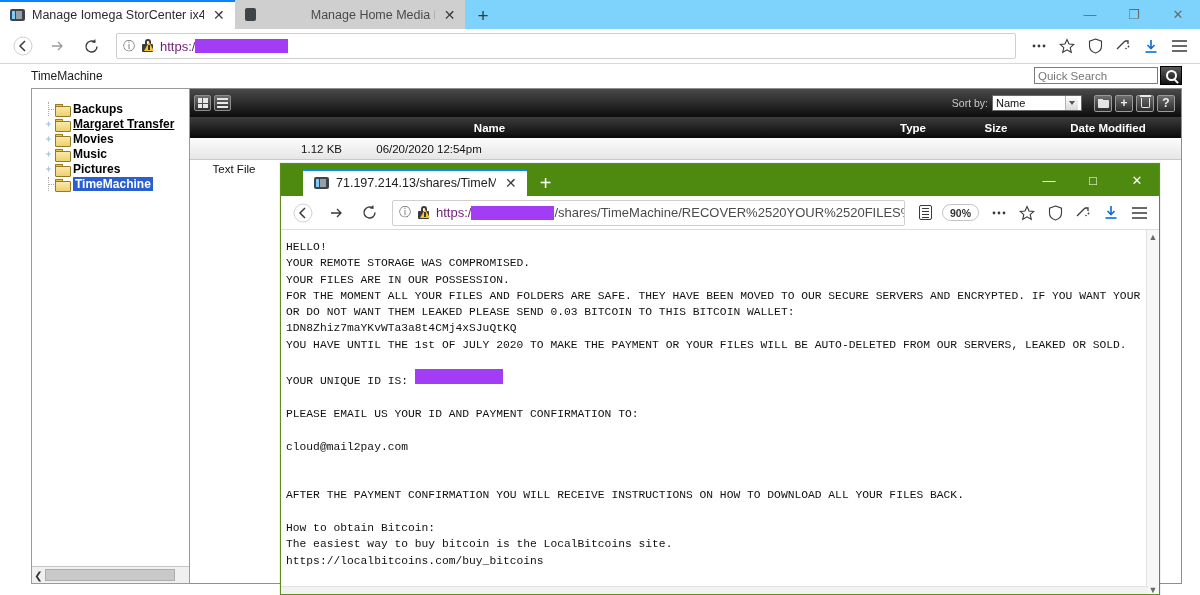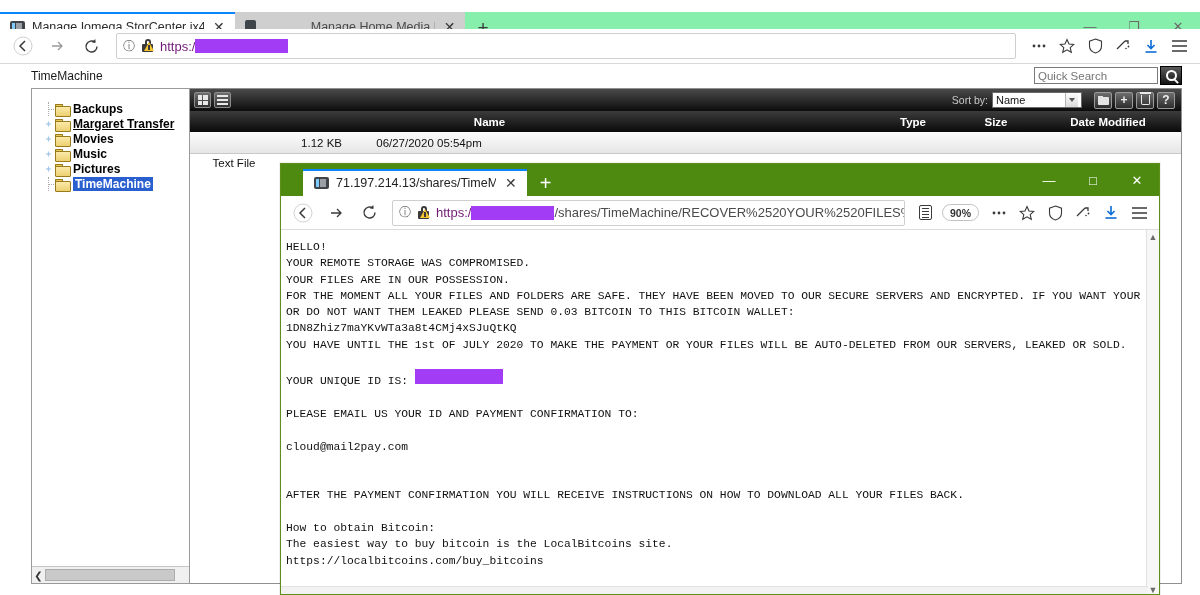--- a/index.html
+++ b/index.html
@@ -9,22 +9,22 @@
     overflow: hidden;
     background: #ffffff;
     font-family: "Liberation Sans", sans-serif;
     font-size: 12px;
     color: #000;
   }
   #root { position: relative; width: 1200px; height: 595px; background:#fff; }
 
   
   .ff-tabstrip {
-    position: absolute; left:0; top:12px; width:1200px; height:29px;
-    background:#86efac;
+    position: absolute; left:0; top:0; width:1200px; height:29px;
+    background:#7dd3fc;
     display:flex; align-items:flex-end;
   }
   .ff-tab {
     height:29px; display:flex; align-items:center; gap:7px;
     padding:0 8px 0 10px; font-size:12.5px; color:#2b2b2b;
     position:relative; white-space:nowrap;
   }
   .ff-tab.active { background:#ffffff; }
   .ff-tab.active:after{
     content:""; position:absolute; left:0; top:0; width:100%; height:2px; background:#0a84ff;
@@ -130,21 +130,21 @@
   }
   .sb-hscroll .arrow { width:13px;height:15px; display:flex;align-items:center;justify-content:center; font-size:10px; color:#333;}
   .sb-hscroll .thumb { height:12px; background:#c9c9c9; border:1px solid #adadad; }
 
   
   .content {
     position:absolute; left:190px; top:88px; width:992px; height:496px; background:#fff;
     border:1px solid #8f8f8f; border-left:none;
   }
   .toolbar {
-    height:22px; background:linear-gradient(#4a4a4a,#0c0c0c);
+    height:28px; background:linear-gradient(#4a4a4a,#0c0c0c);
     display:flex; align-items:center; padding:0 4px;
   }
   .vbtn { width:17px;height:16px; margin-right:3px;
     background:linear-gradient(#6e6e6e,#303030); border:1px solid #8d8d8d; border-radius:2px;
     display:flex;align-items:center;justify-content:center;}
   .grid4 { display:grid;grid-template-columns:1fr 1fr;grid-template-rows:1fr 1fr;gap:1px;width:10px;height:10px;}
   .grid4 span{background:#e8e8e8;}
   .lines3 { width:11px;height:10px;display:flex;flex-direction:column;justify-content:space-between;}
   .lines3 span{height:2px;background:#e8e8e8;}
   .sortwrap { margin-left:auto; display:flex; align-items:center; gap:4px; }
@@ -431,21 +431,21 @@
     <div class="colhead">
       <div class="ch-name">Name</div>
       <div class="ch-type">Type</div>
       <div class="ch-size">Size</div>
       <div class="ch-date">Date Modified</div>
     </div>
 
     <div class="filerow">
       <div class="fr-type">Text File</div>
       <div class="fr-size">1.12 KB</div>
-      <div class="fr-date">06/27/2020 05:54pm</div>
+      <div class="fr-date">06/20/2020 12:54pm</div>
     </div>
   </div>
 
   <div class="inner-win">
 
     <div class="iw-tabstrip">
       <div class="iw-tab">
         <span class="favicon-nas"></span>
         <span class="tlabel">71.197.214.13/shares/TimeMach</span>
         <span class="tabclose">✕</span>

